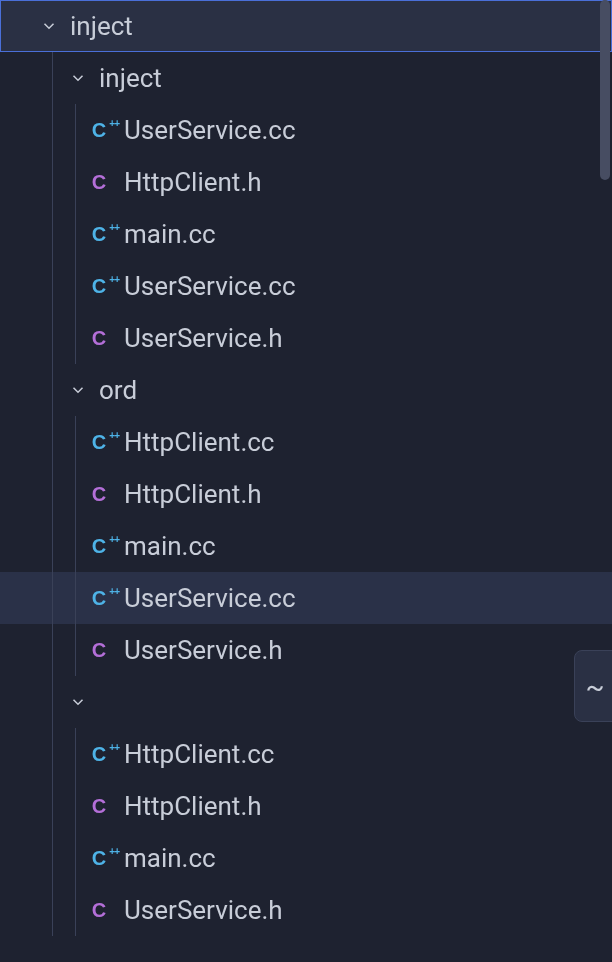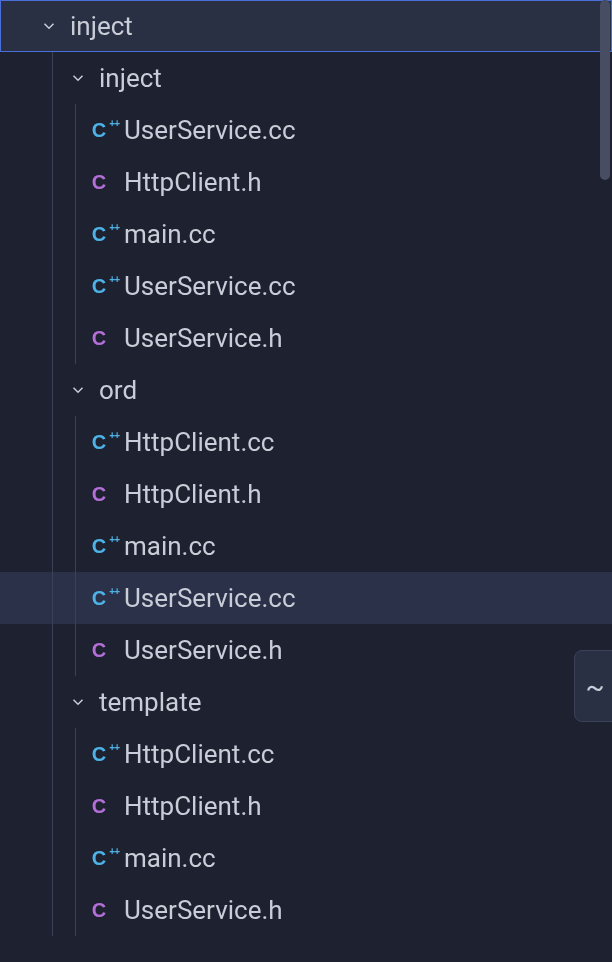--- a/index.html
+++ b/index.html
@@ -250,21 +250,20 @@
 
   <div class="row">
     <span class="spacer" style="width:52px"></span>
     <span class="indent-guide"></span>
     <span class="spacer" style="width:12px"></span>
     <span class="chevron">
       <svg viewBox="0 0 24 24">
           <polyline points="6 9 12 15 18 9"></polyline>
         </svg>
     </span>
-    <span class="label">template</span>
   </div>
 
   <div class="row">
     <span class="spacer" style="width:52px"></span>
     <span class="indent-guide"></span>
     <span class="spacer" style="width:22px"></span>
     <span class="indent-guide"></span>
     <span class="spacer" style="width:8px"></span>
     <span class="file-icon cc">C</span>
     <span class="label">HttpClient.cc</span>

